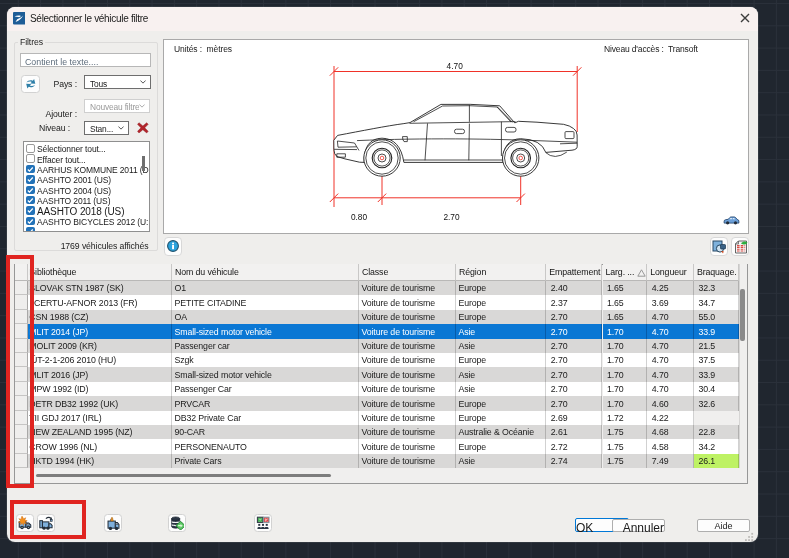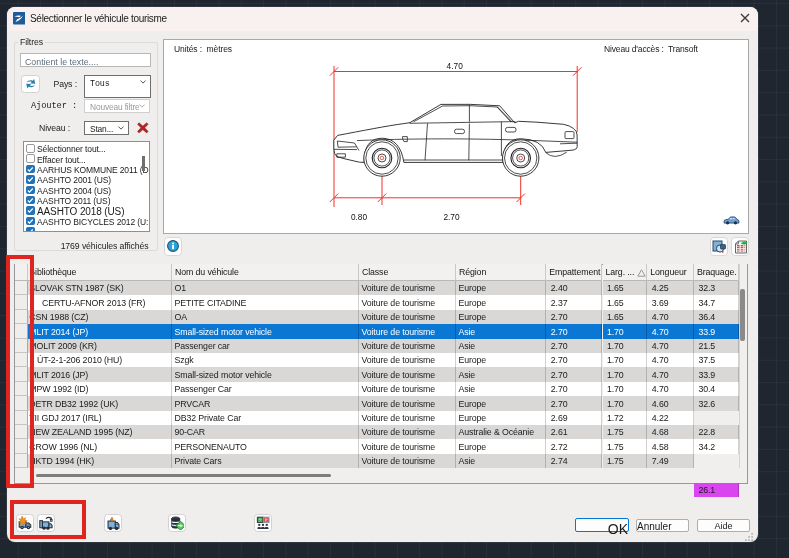--- a/index.html
+++ b/index.html
@@ -47,21 +47,21 @@
 </head>
 <body>
 <div class="abs" id="dialog"></div>
 <div class="abs" id="titlebar"></div>
 
 <svg class="abs" style="left:12.5px;top:12px" width="12.6" height="12.6" viewBox="0 0 12 12">
   <rect x="0" y="0" width="12" height="12" rx="1" fill="#1e5d97"></rect>
   <path d="M1.5 4.6 C3.2 3.4 5.6 3.1 7.6 3.9 L6.0 5.1 C4.6 4.5 2.9 4.8 1.5 4.6 Z" fill="#fff"></path>
   <path d="M9.6 3.4 C8.2 6.4 5.6 8.6 2.4 9.6 L4.0 6.9 C6.2 6.2 8.0 5.0 9.6 3.4 Z" fill="#fff"></path>
 </svg>
-<div class="abs" id="title">Sélectionner le véhicule tourisme</div>
+<div class="abs" id="title">Sélectionner le véhicule filtre</div>
 
 <svg class="abs" style="left:740px;top:13px" width="10" height="10" viewBox="0 0 10 10">
   <path d="M1 1 L9 9 M9 1 L1 9" stroke="#3c3c3c" stroke-width="1.4" fill="none"></path>
 </svg>
 
 <div class="abs" style="left:13.5px;top:42px;width:144px;height:209px;border:1px solid #dcdbda;border-radius:2px;"></div>
 <div class="abs lbl" style="left:18px;top:37px;background:#efeeec;padding:0 2px;">Filtres</div>
 
 <div class="abs inputbox" style="left:20px;top:52.5px;width:130.5px;height:14.5px;">
   <div class="abs" style="left:4px;top:3px;color:#5d6c7b;font-size:8.8px;">Contient le texte....</div>
@@ -69,28 +69,28 @@
 
 <div class="abs btnw" style="left:21px;top:74.5px;width:18.5px;height:18.5px;"></div>
 <svg class="abs" style="left:23.5px;top:77px" width="13.5" height="13.5" viewBox="0 0 16 16">
   <g fill="#2e7fa8">
     <path d="M3.0 6.6 C4.4 4.2 7.8 3.2 10.4 4.4 L12.0 2.4 L13.4 8.0 L7.4 7.8 L9.2 5.8 C7.2 5.0 4.8 5.4 3.0 6.6 Z"></path>
     <path d="M13.0 9.4 C11.6 11.8 8.2 12.8 5.6 11.6 L4.0 13.6 L2.6 8.0 L8.6 8.2 L6.8 10.2 C8.8 11.0 11.2 10.6 13.0 9.4 Z"></path>
   </g>
 </svg>
 
 <div class="abs lbl" style="left:37px;top:79px;width:40px;text-align:right;">Pays :</div>
-<div class="abs combo" style="left:84px;top:75px;width:66.5px;height:23px;font-family:Liberation Mono, monospace;">
+<div class="abs combo" style="left:84px;top:75px;width:66.5px;height:14px;">
   <div class="tx">Tous</div>
   <svg class="chev" viewBox="0 0 8 5">
       <path d="M0.5 0.5 L4 4 L7.5 0.5" stroke="#333" fill="none" stroke-width="1.1"></path>
     </svg>
 </div>
 
-<div class="abs lbl" style="left:30px;top:101px;width:47px;text-align:right;font-family:Liberation Mono, monospace;">Ajouter :</div>
+<div class="abs lbl" style="left:30px;top:109px;width:47px;text-align:right;">Ajouter :</div>
 <div class="abs combo" style="left:84px;top:98.5px;width:65.5px;height:14px;border-color:#cfcfcf;">
   <div class="tx" style="color:#9a9a9a;width:49px;overflow:hidden;">Nouveau filtre</div>
   <svg class="chev" viewBox="0 0 8 5">
       <path d="M0.5 0.5 L4 4 L7.5 0.5" stroke="#9a9a9a" fill="none" stroke-width="1.1"></path>
     </svg>
 </div>
 
 <div class="abs lbl" style="left:31px;top:122.5px;width:47px;text-align:center;">Niveau :</div>
 <div class="abs combo" style="left:84px;top:120.5px;width:45px;height:14.5px;">
   <div class="tx">Stan...</div>
@@ -256,57 +256,57 @@
 <div class="abs" style="left:14.6px;top:281.0px;width:13.4px;height:14.4px;background:#efeeed;border-bottom:1px solid #c6c5c4;border-right:1px solid #a9a8a7;"></div>
 <div class="cell" style="left:28.0px;top:281.0px;width:144.0px;height:14.4px;background:#d9d8d7;color:#1a1a1a;border-right:1px solid rgba(0,0,0,0.18);padding-left:1.3px;">SLOVAK STN 1987 (SK)</div>
 <div class="cell" style="left:172.0px;top:281.0px;width:187.0px;height:14.4px;background:#d9d8d7;color:#1a1a1a;border-right:1px solid rgba(0,0,0,0.18);padding-left:2.5px;">O1</div>
 <div class="cell" style="left:359.0px;top:281.0px;width:97.0px;height:14.4px;background:#d9d8d7;color:#1a1a1a;border-right:1px solid rgba(0,0,0,0.18);padding-left:2.5px;">Voiture de tourisme</div>
 <div class="cell" style="left:456.0px;top:281.0px;width:90.29999999999995px;height:14.4px;background:#d9d8d7;color:#1a1a1a;border-right:1px solid rgba(0,0,0,0.18);padding-left:2.5px;">Europe</div>
 <div class="cell" style="left:546.3px;top:281.0px;width:56.200000000000045px;height:14.4px;background:#d9d8d7;color:#1a1a1a;border-right:1px solid rgba(0,0,0,0.18);padding-left:4.5px;">2.40</div>
 <div class="cell" style="left:602.5px;top:281.0px;width:44.799999999999955px;height:14.4px;background:#d9d8d7;color:#1a1a1a;border-right:1px solid rgba(0,0,0,0.18);padding-left:4.5px;">1.65</div>
 <div class="cell" style="left:647.3px;top:281.0px;width:46.700000000000045px;height:14.4px;background:#d9d8d7;color:#1a1a1a;border-right:1px solid rgba(0,0,0,0.18);padding-left:4.5px;">4.25</div>
 <div class="cell" style="left:694.0px;top:281.0px;width:44.700000000000045px;height:14.4px;background:#d9d8d7;color:#1a1a1a;border-right:1px solid rgba(0,0,0,0.18);padding-left:4.5px;">32.3</div>
 <div class="abs" style="left:14.6px;top:295.4px;width:13.4px;height:14.4px;background:#efeeed;border-bottom:1px solid #c6c5c4;border-right:1px solid #a9a8a7;"></div>
-<div class="cell" style="left:28.0px;top:295.4px;width:144.0px;height:24px;background:#ffffff;color:#1a1a1a;border-right:1px solid rgba(0,0,0,0.18);padding-left:14px;">CERTU-AFNOR 2013 (FR)</div>
+<div class="cell" style="left:28.0px;top:295.4px;width:144.0px;height:24px;background:#ffffff;color:#1a1a1a;border-right:1px solid rgba(0,0,0,0.18);padding-left:6px;">CERTU-AFNOR 2013 (FR)</div>
 <div class="cell" style="left:172.0px;top:295.4px;width:187.0px;height:14.4px;background:#ffffff;color:#1a1a1a;border-right:1px solid rgba(0,0,0,0.18);padding-left:2.5px;">PETITE CITADINE</div>
 <div class="cell" style="left:359.0px;top:295.4px;width:97.0px;height:14.4px;background:#ffffff;color:#1a1a1a;border-right:1px solid rgba(0,0,0,0.18);padding-left:2.5px;">Voiture de tourisme</div>
 <div class="cell" style="left:456.0px;top:295.4px;width:90.29999999999995px;height:14.4px;background:#ffffff;color:#1a1a1a;border-right:1px solid rgba(0,0,0,0.18);padding-left:2.5px;">Europe</div>
 <div class="cell" style="left:546.3px;top:295.4px;width:56.200000000000045px;height:24px;background:#ffffff;color:#1a1a1a;border-right:1px solid rgba(0,0,0,0.18);padding-left:4.5px;">2.37</div>
 <div class="cell" style="left:602.5px;top:295.4px;width:44.799999999999955px;height:14.4px;background:#ffffff;color:#1a1a1a;border-right:1px solid rgba(0,0,0,0.18);padding-left:4.5px;">1.65</div>
 <div class="cell" style="left:647.3px;top:295.4px;width:46.700000000000045px;height:14.4px;background:#ffffff;color:#1a1a1a;border-right:1px solid rgba(0,0,0,0.18);padding-left:4.5px;">3.69</div>
 <div class="cell" style="left:694.0px;top:295.4px;width:44.700000000000045px;height:24px;background:#ffffff;color:#1a1a1a;border-right:1px solid rgba(0,0,0,0.18);padding-left:4.5px;">34.7</div>
 <div class="abs" style="left:14.6px;top:309.8px;width:13.4px;height:14.4px;background:#efeeed;border-bottom:1px solid #c6c5c4;border-right:1px solid #a9a8a7;"></div>
 <div class="cell" style="left:28.0px;top:309.8px;width:144.0px;height:14.4px;background:#d9d8d7;color:#1a1a1a;border-right:1px solid rgba(0,0,0,0.18);padding-left:1.3px;">CSN 1988 (CZ)</div>
 <div class="cell" style="left:172.0px;top:309.8px;width:187.0px;height:14.4px;background:#d9d8d7;color:#1a1a1a;border-right:1px solid rgba(0,0,0,0.18);padding-left:2.5px;">OA</div>
 <div class="cell" style="left:359.0px;top:309.8px;width:97.0px;height:14.4px;background:#d9d8d7;color:#1a1a1a;border-right:1px solid rgba(0,0,0,0.18);padding-left:2.5px;">Voiture de tourisme</div>
 <div class="cell" style="left:456.0px;top:309.8px;width:90.29999999999995px;height:14.4px;background:#d9d8d7;color:#1a1a1a;border-right:1px solid rgba(0,0,0,0.18);padding-left:2.5px;">Europe</div>
 <div class="cell" style="left:546.3px;top:309.8px;width:56.200000000000045px;height:14.4px;background:#d9d8d7;color:#1a1a1a;border-right:1px solid rgba(0,0,0,0.18);padding-left:4.5px;">2.70</div>
 <div class="cell" style="left:602.5px;top:309.8px;width:44.799999999999955px;height:14.4px;background:#d9d8d7;color:#1a1a1a;border-right:1px solid rgba(0,0,0,0.18);padding-left:4.5px;">1.65</div>
 <div class="cell" style="left:647.3px;top:309.8px;width:46.700000000000045px;height:14.4px;background:#d9d8d7;color:#1a1a1a;border-right:1px solid rgba(0,0,0,0.18);padding-left:4.5px;">4.70</div>
-<div class="cell" style="left:694.0px;top:309.8px;width:44.700000000000045px;height:14.4px;background:#d9d8d7;color:#1a1a1a;border-right:1px solid rgba(0,0,0,0.18);padding-left:4.5px;">36.4</div>
+<div class="cell" style="left:694.0px;top:309.8px;width:44.700000000000045px;height:14.4px;background:#d9d8d7;color:#1a1a1a;border-right:1px solid rgba(0,0,0,0.18);padding-left:4.5px;">55.0</div>
 <div class="abs" style="left:14.6px;top:324.2px;width:13.4px;height:14.4px;background:#efeeed;border-bottom:1px solid #c6c5c4;border-right:1px solid #a9a8a7;"></div>
 <div class="cell" style="left:28.0px;top:324.2px;width:144.0px;height:14.4px;background:#0a77d4;color:#ffffff;border-right:1px solid rgba(0,40,90,0.35);padding-left:1.3px;">MLIT 2014 (JP)</div>
 <div class="cell" style="left:172.0px;top:324.2px;width:187.0px;height:14.4px;background:#0a77d4;color:#ffffff;border-right:1px solid rgba(0,40,90,0.35);padding-left:2.5px;">Small-sized motor vehicle</div>
 <div class="cell" style="left:359.0px;top:324.2px;width:97.0px;height:14.4px;background:#0a77d4;color:#ffffff;border-right:1px solid rgba(0,40,90,0.35);padding-left:2.5px;">Voiture de tourisme</div>
 <div class="cell" style="left:456.0px;top:324.2px;width:90.29999999999995px;height:14.4px;background:#0a77d4;color:#ffffff;border-right:1px solid rgba(0,40,90,0.35);padding-left:2.5px;">Asie</div>
 <div class="cell" style="left:546.3px;top:324.2px;width:56.200000000000045px;height:14.4px;background:#0a77d4;color:#ffffff;border-right:1px solid rgba(0,40,90,0.35);padding-left:4.5px;">2.70</div>
 <div class="cell" style="left:602.5px;top:324.2px;width:44.799999999999955px;height:14.4px;background:#0a77d4;color:#ffffff;border-right:1px solid rgba(0,40,90,0.35);padding-left:4.5px;">1.70</div>
 <div class="cell" style="left:647.3px;top:324.2px;width:46.700000000000045px;height:14.4px;background:#0a77d4;color:#ffffff;border-right:1px solid rgba(0,40,90,0.35);padding-left:4.5px;">4.70</div>
 <div class="cell" style="left:694.0px;top:324.2px;width:44.700000000000045px;height:14.4px;background:#0a77d4;color:#ffffff;border-right:1px solid rgba(0,40,90,0.35);padding-left:4.5px;">33.9</div>
 <div class="abs" style="left:14.6px;top:338.6px;width:13.4px;height:14.4px;background:#efeeed;border-bottom:1px solid #c6c5c4;border-right:1px solid #a9a8a7;"></div>
 <div class="cell" style="left:28.0px;top:338.6px;width:144.0px;height:14.4px;background:#d9d8d7;color:#1a1a1a;border-right:1px solid rgba(0,0,0,0.18);padding-left:1.3px;">MOLIT 2009 (KR)</div>
 <div class="cell" style="left:172.0px;top:338.6px;width:187.0px;height:14.4px;background:#d9d8d7;color:#1a1a1a;border-right:1px solid rgba(0,0,0,0.18);padding-left:2.5px;">Passenger car</div>
 <div class="cell" style="left:359.0px;top:338.6px;width:97.0px;height:14.4px;background:#d9d8d7;color:#1a1a1a;border-right:1px solid rgba(0,0,0,0.18);padding-left:2.5px;">Voiture de tourisme</div>
 <div class="cell" style="left:456.0px;top:338.6px;width:90.29999999999995px;height:14.4px;background:#d9d8d7;color:#1a1a1a;border-right:1px solid rgba(0,0,0,0.18);padding-left:2.5px;">Asie</div>
 <div class="cell" style="left:546.3px;top:338.6px;width:56.200000000000045px;height:14.4px;background:#d9d8d7;color:#1a1a1a;border-right:1px solid rgba(0,0,0,0.18);padding-left:4.5px;">2.70</div>
 <div class="cell" style="left:602.5px;top:338.6px;width:44.799999999999955px;height:14.4px;background:#d9d8d7;color:#1a1a1a;border-right:1px solid rgba(0,0,0,0.18);padding-left:4.5px;">1.70</div>
 <div class="cell" style="left:647.3px;top:338.6px;width:46.700000000000045px;height:14.4px;background:#d9d8d7;color:#1a1a1a;border-right:1px solid rgba(0,0,0,0.18);padding-left:4.5px;">4.70</div>
 <div class="cell" style="left:694.0px;top:338.6px;width:44.700000000000045px;height:14.4px;background:#d9d8d7;color:#1a1a1a;border-right:1px solid rgba(0,0,0,0.18);padding-left:4.5px;">21.5</div>
 <div class="abs" style="left:14.6px;top:353.0px;width:13.4px;height:14.4px;background:#efeeed;border-bottom:1px solid #c6c5c4;border-right:1px solid #a9a8a7;"></div>
-<div class="cell" style="left:28.0px;top:353.0px;width:144.0px;height:26px;background:#ffffff;color:#1a1a1a;border-right:1px solid rgba(0,0,0,0.18);padding-left:9px;">ÚT-2-1-206 2010 (HU)</div>
+<div class="cell" style="left:28.0px;top:353.0px;width:144.0px;height:26px;background:#ffffff;color:#1a1a1a;border-right:1px solid rgba(0,0,0,0.18);padding-left:3px;">ÚT-2-1-206 2010 (HU)</div>
 <div class="cell" style="left:172.0px;top:353.0px;width:187.0px;height:14.4px;background:#ffffff;color:#1a1a1a;border-right:1px solid rgba(0,0,0,0.18);padding-left:2.5px;">Szgk</div>
 <div class="cell" style="left:359.0px;top:353.0px;width:97.0px;height:14.4px;background:#ffffff;color:#1a1a1a;border-right:1px solid rgba(0,0,0,0.18);padding-left:2.5px;">Voiture de tourisme</div>
 <div class="cell" style="left:456.0px;top:353.0px;width:90.29999999999995px;height:14.4px;background:#ffffff;color:#1a1a1a;border-right:1px solid rgba(0,0,0,0.18);padding-left:2.5px;">Europe</div>
 <div class="cell" style="left:546.3px;top:353.0px;width:56.200000000000045px;height:14.4px;background:#ffffff;color:#1a1a1a;border-right:1px solid rgba(0,0,0,0.18);padding-left:4.5px;">2.70</div>
 <div class="cell" style="left:602.5px;top:353.0px;width:44.799999999999955px;height:14.4px;background:#ffffff;color:#1a1a1a;border-right:1px solid rgba(0,0,0,0.18);padding-left:4.5px;">1.70</div>
 <div class="cell" style="left:647.3px;top:353.0px;width:46.700000000000045px;height:14.4px;background:#ffffff;color:#1a1a1a;border-right:1px solid rgba(0,0,0,0.18);padding-left:4.5px;">4.70</div>
 <div class="cell" style="left:694.0px;top:353.0px;width:44.700000000000045px;height:14.4px;background:#ffffff;color:#1a1a1a;border-right:1px solid rgba(0,0,0,0.18);padding-left:4.5px;">37.5</div>
 <div class="abs" style="left:14.6px;top:367.4px;width:13.4px;height:14.4px;background:#efeeed;border-bottom:1px solid #c6c5c4;border-right:1px solid #a9a8a7;"></div>
 <div class="cell" style="left:28.0px;top:367.4px;width:144.0px;height:14.4px;background:#d9d8d7;color:#1a1a1a;border-right:1px solid rgba(0,0,0,0.18);padding-left:1.3px;">MLIT 2016 (JP)</div>
 <div class="cell" style="left:172.0px;top:367.4px;width:187.0px;height:14.4px;background:#d9d8d7;color:#1a1a1a;border-right:1px solid rgba(0,0,0,0.18);padding-left:2.5px;">Small-sized motor vehicle</div>
@@ -362,21 +362,21 @@
 <div class="cell" style="left:647.3px;top:439.4px;width:46.700000000000045px;height:14.4px;background:#ffffff;color:#1a1a1a;border-right:1px solid rgba(0,0,0,0.18);padding-left:4.5px;">4.58</div>
 <div class="cell" style="left:694.0px;top:439.4px;width:44.700000000000045px;height:14.4px;background:#ffffff;color:#1a1a1a;border-right:1px solid rgba(0,0,0,0.18);padding-left:4.5px;">34.2</div>
 <div class="abs" style="left:14.6px;top:453.8px;width:13.4px;height:14.4px;background:#efeeed;border-bottom:1px solid #c6c5c4;border-right:1px solid #a9a8a7;"></div>
 <div class="cell" style="left:28.0px;top:453.8px;width:144.0px;height:14.4px;background:#d9d8d7;color:#1a1a1a;border-right:1px solid rgba(0,0,0,0.18);padding-left:1.3px;">HKTD 1994 (HK)</div>
 <div class="cell" style="left:172.0px;top:453.8px;width:187.0px;height:14.4px;background:#d9d8d7;color:#1a1a1a;border-right:1px solid rgba(0,0,0,0.18);padding-left:2.5px;">Private Cars</div>
 <div class="cell" style="left:359.0px;top:453.8px;width:97.0px;height:14.4px;background:#d9d8d7;color:#1a1a1a;border-right:1px solid rgba(0,0,0,0.18);padding-left:2.5px;">Voiture de tourisme</div>
 <div class="cell" style="left:456.0px;top:453.8px;width:90.29999999999995px;height:14.4px;background:#d9d8d7;color:#1a1a1a;border-right:1px solid rgba(0,0,0,0.18);padding-left:2.5px;">Asie</div>
 <div class="cell" style="left:546.3px;top:453.8px;width:56.200000000000045px;height:14.4px;background:#d9d8d7;color:#1a1a1a;border-right:1px solid rgba(0,0,0,0.18);padding-left:4.5px;">2.74</div>
 <div class="cell" style="left:602.5px;top:453.8px;width:44.799999999999955px;height:14.4px;background:#d9d8d7;color:#1a1a1a;border-right:1px solid rgba(0,0,0,0.18);padding-left:4.5px;">1.75</div>
 <div class="cell" style="left:647.3px;top:453.8px;width:46.700000000000045px;height:14.4px;background:#d9d8d7;color:#1a1a1a;border-right:1px solid rgba(0,0,0,0.18);padding-left:4.5px;">7.49</div>
-<div class="cell" style="left:694.0px;top:453.8px;width:44.700000000000045px;height:14.4px;background:#d946ef;color:#1a1a1a;border-right:1px solid rgba(0,0,0,0.18);padding-left:4.5px;margin-top:29px;">26.1</div>
+<div class="cell" style="left:694.0px;top:453.8px;width:44.700000000000045px;height:14.4px;background:#bef264;color:#1a1a1a;border-right:1px solid rgba(0,0,0,0.18);padding-left:4.5px;">26.1</div>
 <div class="abs" style="left:738.7px;top:264.2px;width:8.3px;height:204px;background:#f0efee;border-left:1px solid #d6d5d4;"></div>
 <div class="abs" style="left:740.3px;top:289px;width:4.7px;height:52px;background:#8a8a8a;border-radius:2px;"></div>
 <div class="abs" style="left:15px;top:468.2px;width:723px;height:15.3px;background:#f0efee;"></div>
 <div class="abs" style="left:36px;top:473.6px;width:294.5px;height:3.6px;background:#7d7d7d;border-radius:1.8px;"></div>
 
 <div class="redbox" style="left:6px;top:254.5px;width:28px;height:233px;"></div>
 <div class="redbox" style="left:10px;top:499.5px;width:75.5px;height:39.5px;"></div>
 
 <div class="abs btnw" style="left:16.0px;top:514.0px;width:18.2px;height:18.2px;"></div>
 <svg class="abs" style="left:18.0px;top:516.0px" width="14.2" height="14.2" viewBox="0 0 14 14">
@@ -426,22 +426,22 @@
     <path d="M2.8 2.6 L5.4 5.2 M5.4 2.6 L2.8 5.2" stroke="#8fd79a" stroke-width="1.1"></path>
     <path d="M8.8 2.6 L11.4 5.2 M11.4 2.6 L8.8 5.2" stroke="#f2b8b8" stroke-width="1.1"></path>
     <g fill="#2b3645">
       <rect x="2.2" y="7.8" width="2" height="1.9"></rect>
       <rect x="5.9" y="7.8" width="2" height="1.9"></rect>
       <rect x="9.6" y="7.8" width="2" height="1.9"></rect>
       <path d="M1.4 12.9 L1.4 12.2 C1.4 11.4 2.2 10.9 3.2 10.9 C4.2 10.9 5.0 11.4 5.0 12.2 L5.1 11.4 C5.1 10.9 5.9 10.9 6.9 10.9 C7.9 10.9 8.7 11.4 8.7 12.2 L8.8 11.4 C8.8 10.9 9.6 10.9 10.6 10.9 C11.6 10.9 12.4 11.4 12.4 12.2 L12.4 12.9 Z"></path>
     </g>
   </svg>
 
-<div class="abs" style="left:575px;top:518px;width:54px;height:14px;background:#fdfdfd;border:1px solid #0078d7;border-radius:2px;text-align:right;font-size:14px;color:#1a1a1a;padding-top:2.2px;">OK</div>
-<div class="abs" style="left:636px;top:518.5px;width:53px;height:13px;background:#fdfdfd;border:1px solid #aeaeae;border-radius:2px;text-align:left;font-size:10px;color:#1a1a1a;padding-top:1.8px;">Annuler</div>
+<div class="abs" style="left:575px;top:518px;width:54px;height:14px;background:#fdfdfd;border:1px solid #0078d7;border-radius:2px;text-align:left;font-size:12px;color:#1a1a1a;padding-top:2.2px;">OK</div>
+<div class="abs" style="left:612px;top:518.5px;width:53px;height:13px;background:#fdfdfd;border:1px solid #aeaeae;border-radius:2px;text-align:right;font-size:12px;color:#1a1a1a;padding-top:1.8px;">Annuler</div>
 <div class="abs" style="left:697px;top:518.5px;width:53px;height:13px;background:#fdfdfd;border:1px solid #aeaeae;border-radius:2px;text-align:center;font-size:9px;color:#1a1a1a;padding-top:1.8px;">Aide</div>
 
 <svg class="abs" style="left:744.5px;top:531.5px" width="9" height="9" viewBox="0 0 10 10">
   <g fill="#bdbbb8">
     <rect x="7" y="1" width="2" height="2"></rect>
       <rect x="7" y="4.5" width="2" height="2"></rect>
       <rect x="3.5" y="4.5" width="2" height="2"></rect>
     <rect x="7" y="8" width="2" height="2"></rect>
       <rect x="3.5" y="8" width="2" height="2"></rect>
       <rect x="0" y="8" width="2" height="2"></rect>

